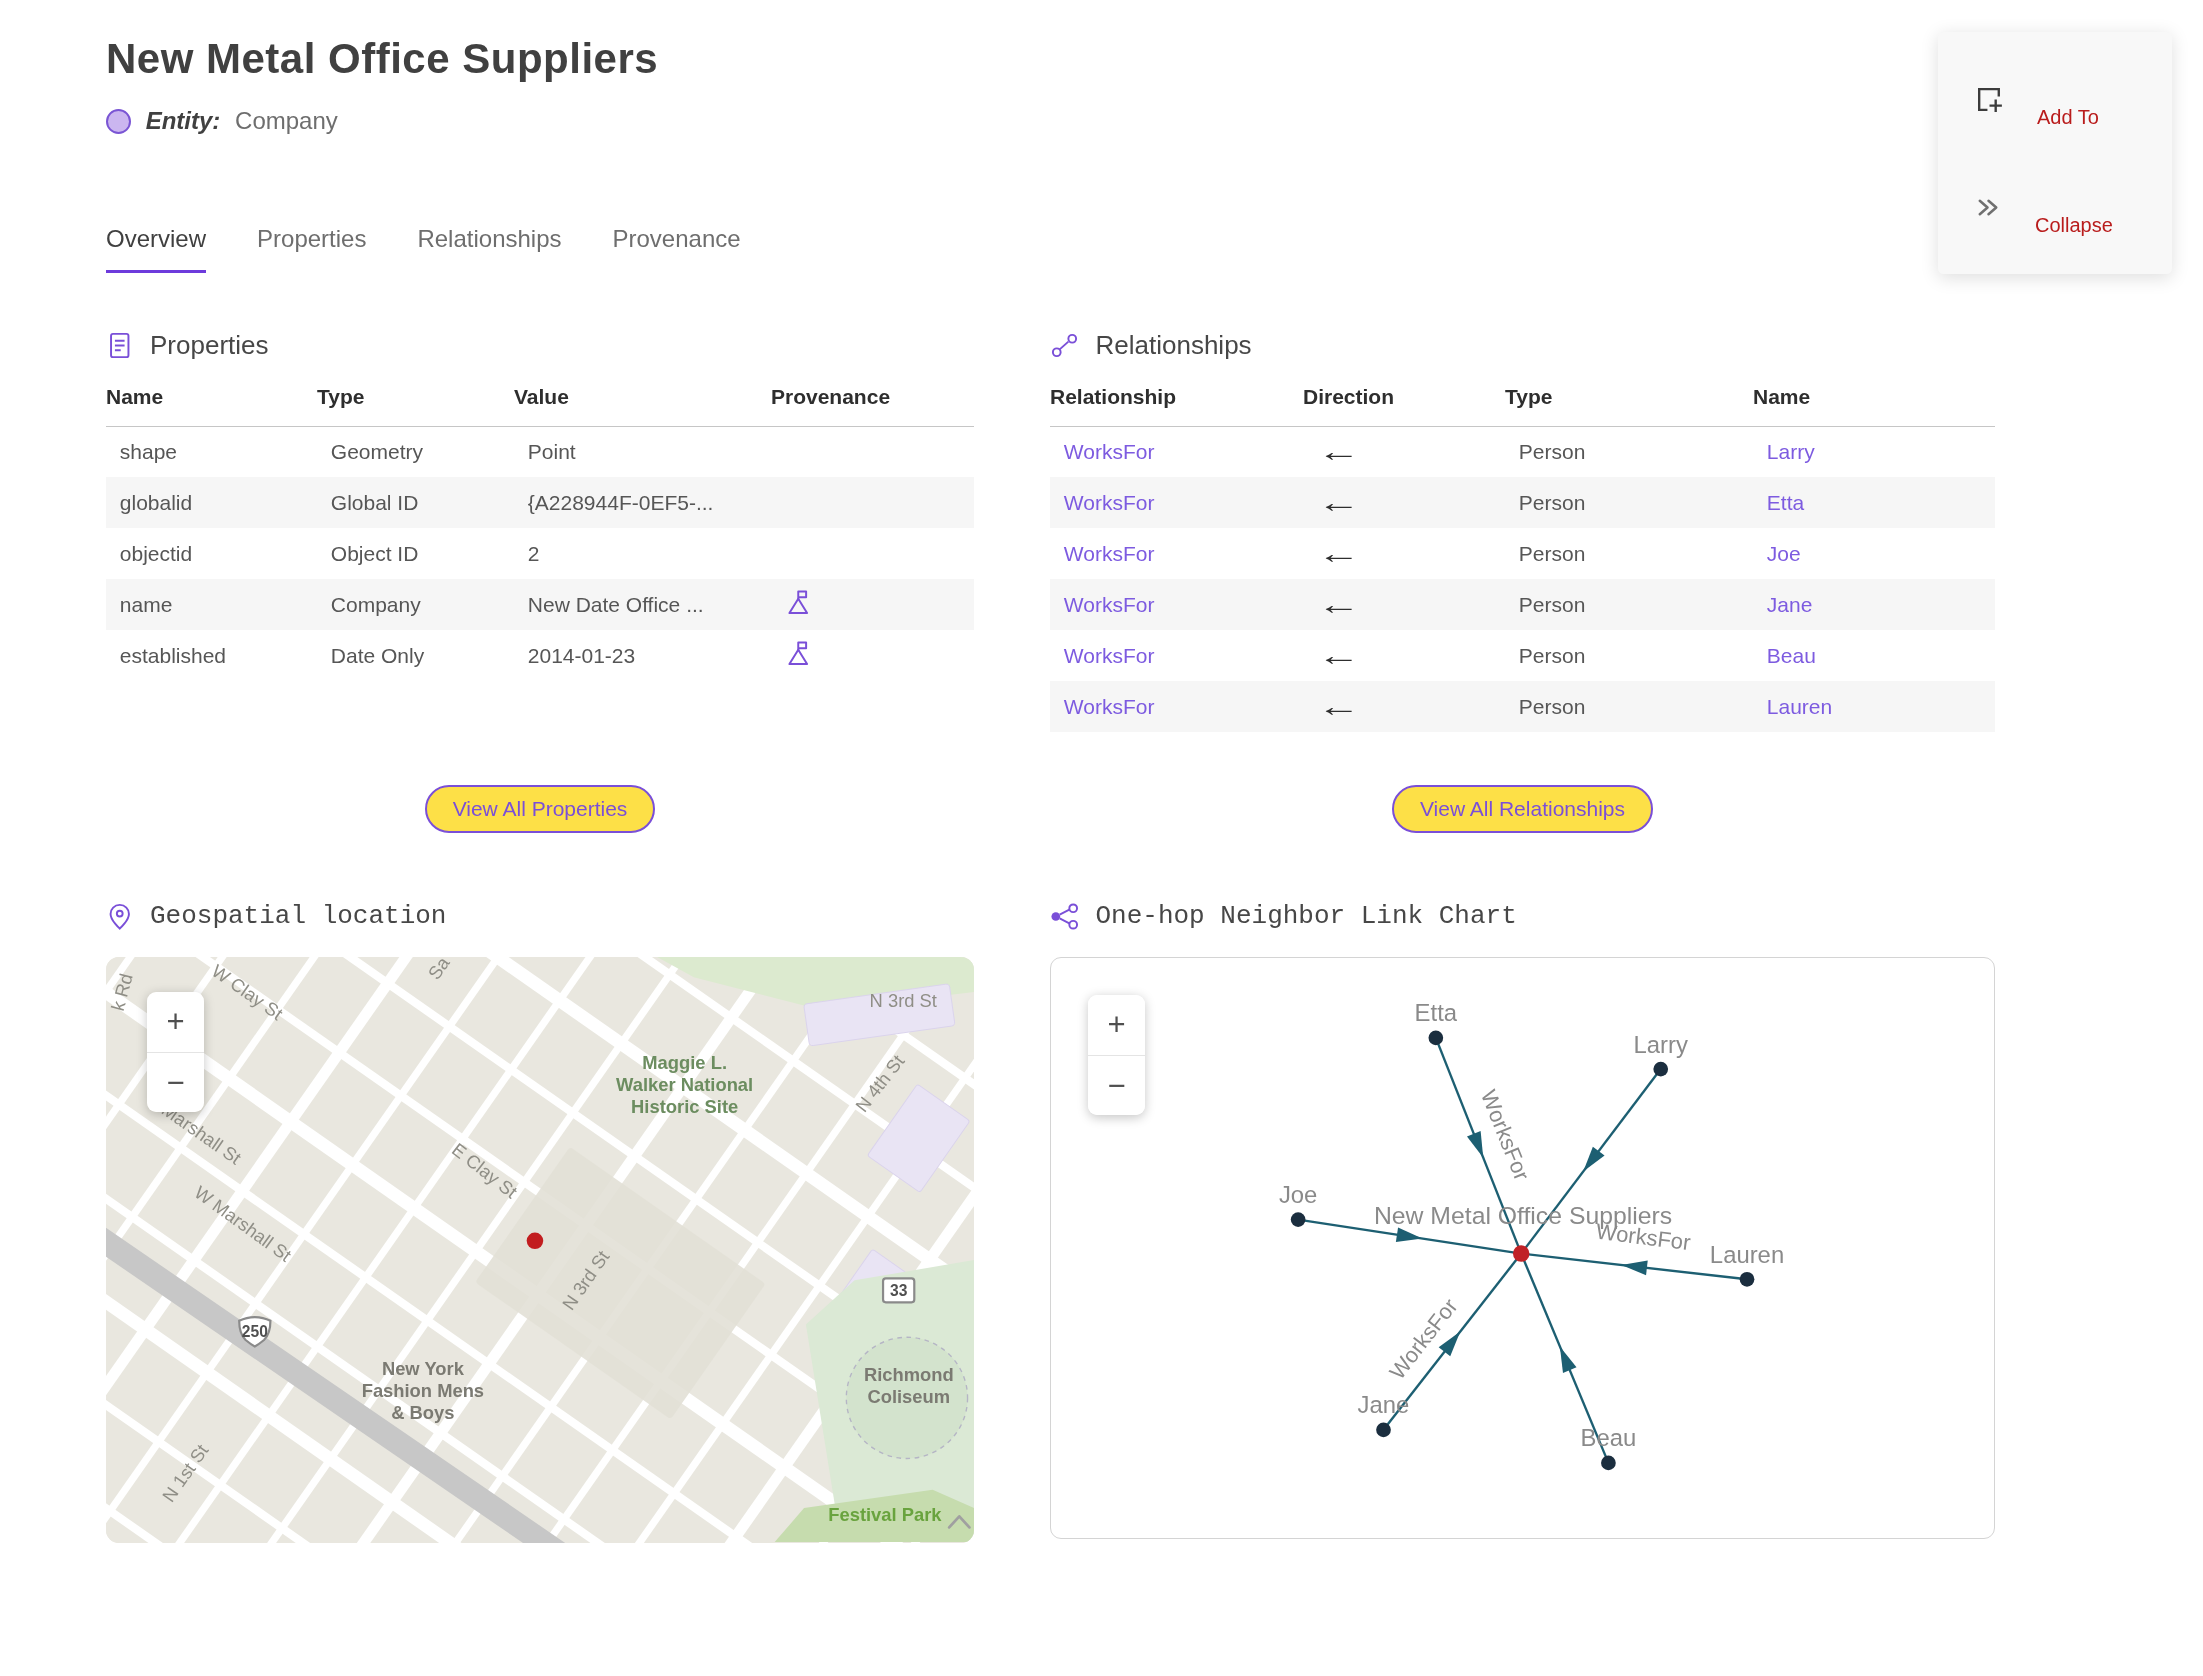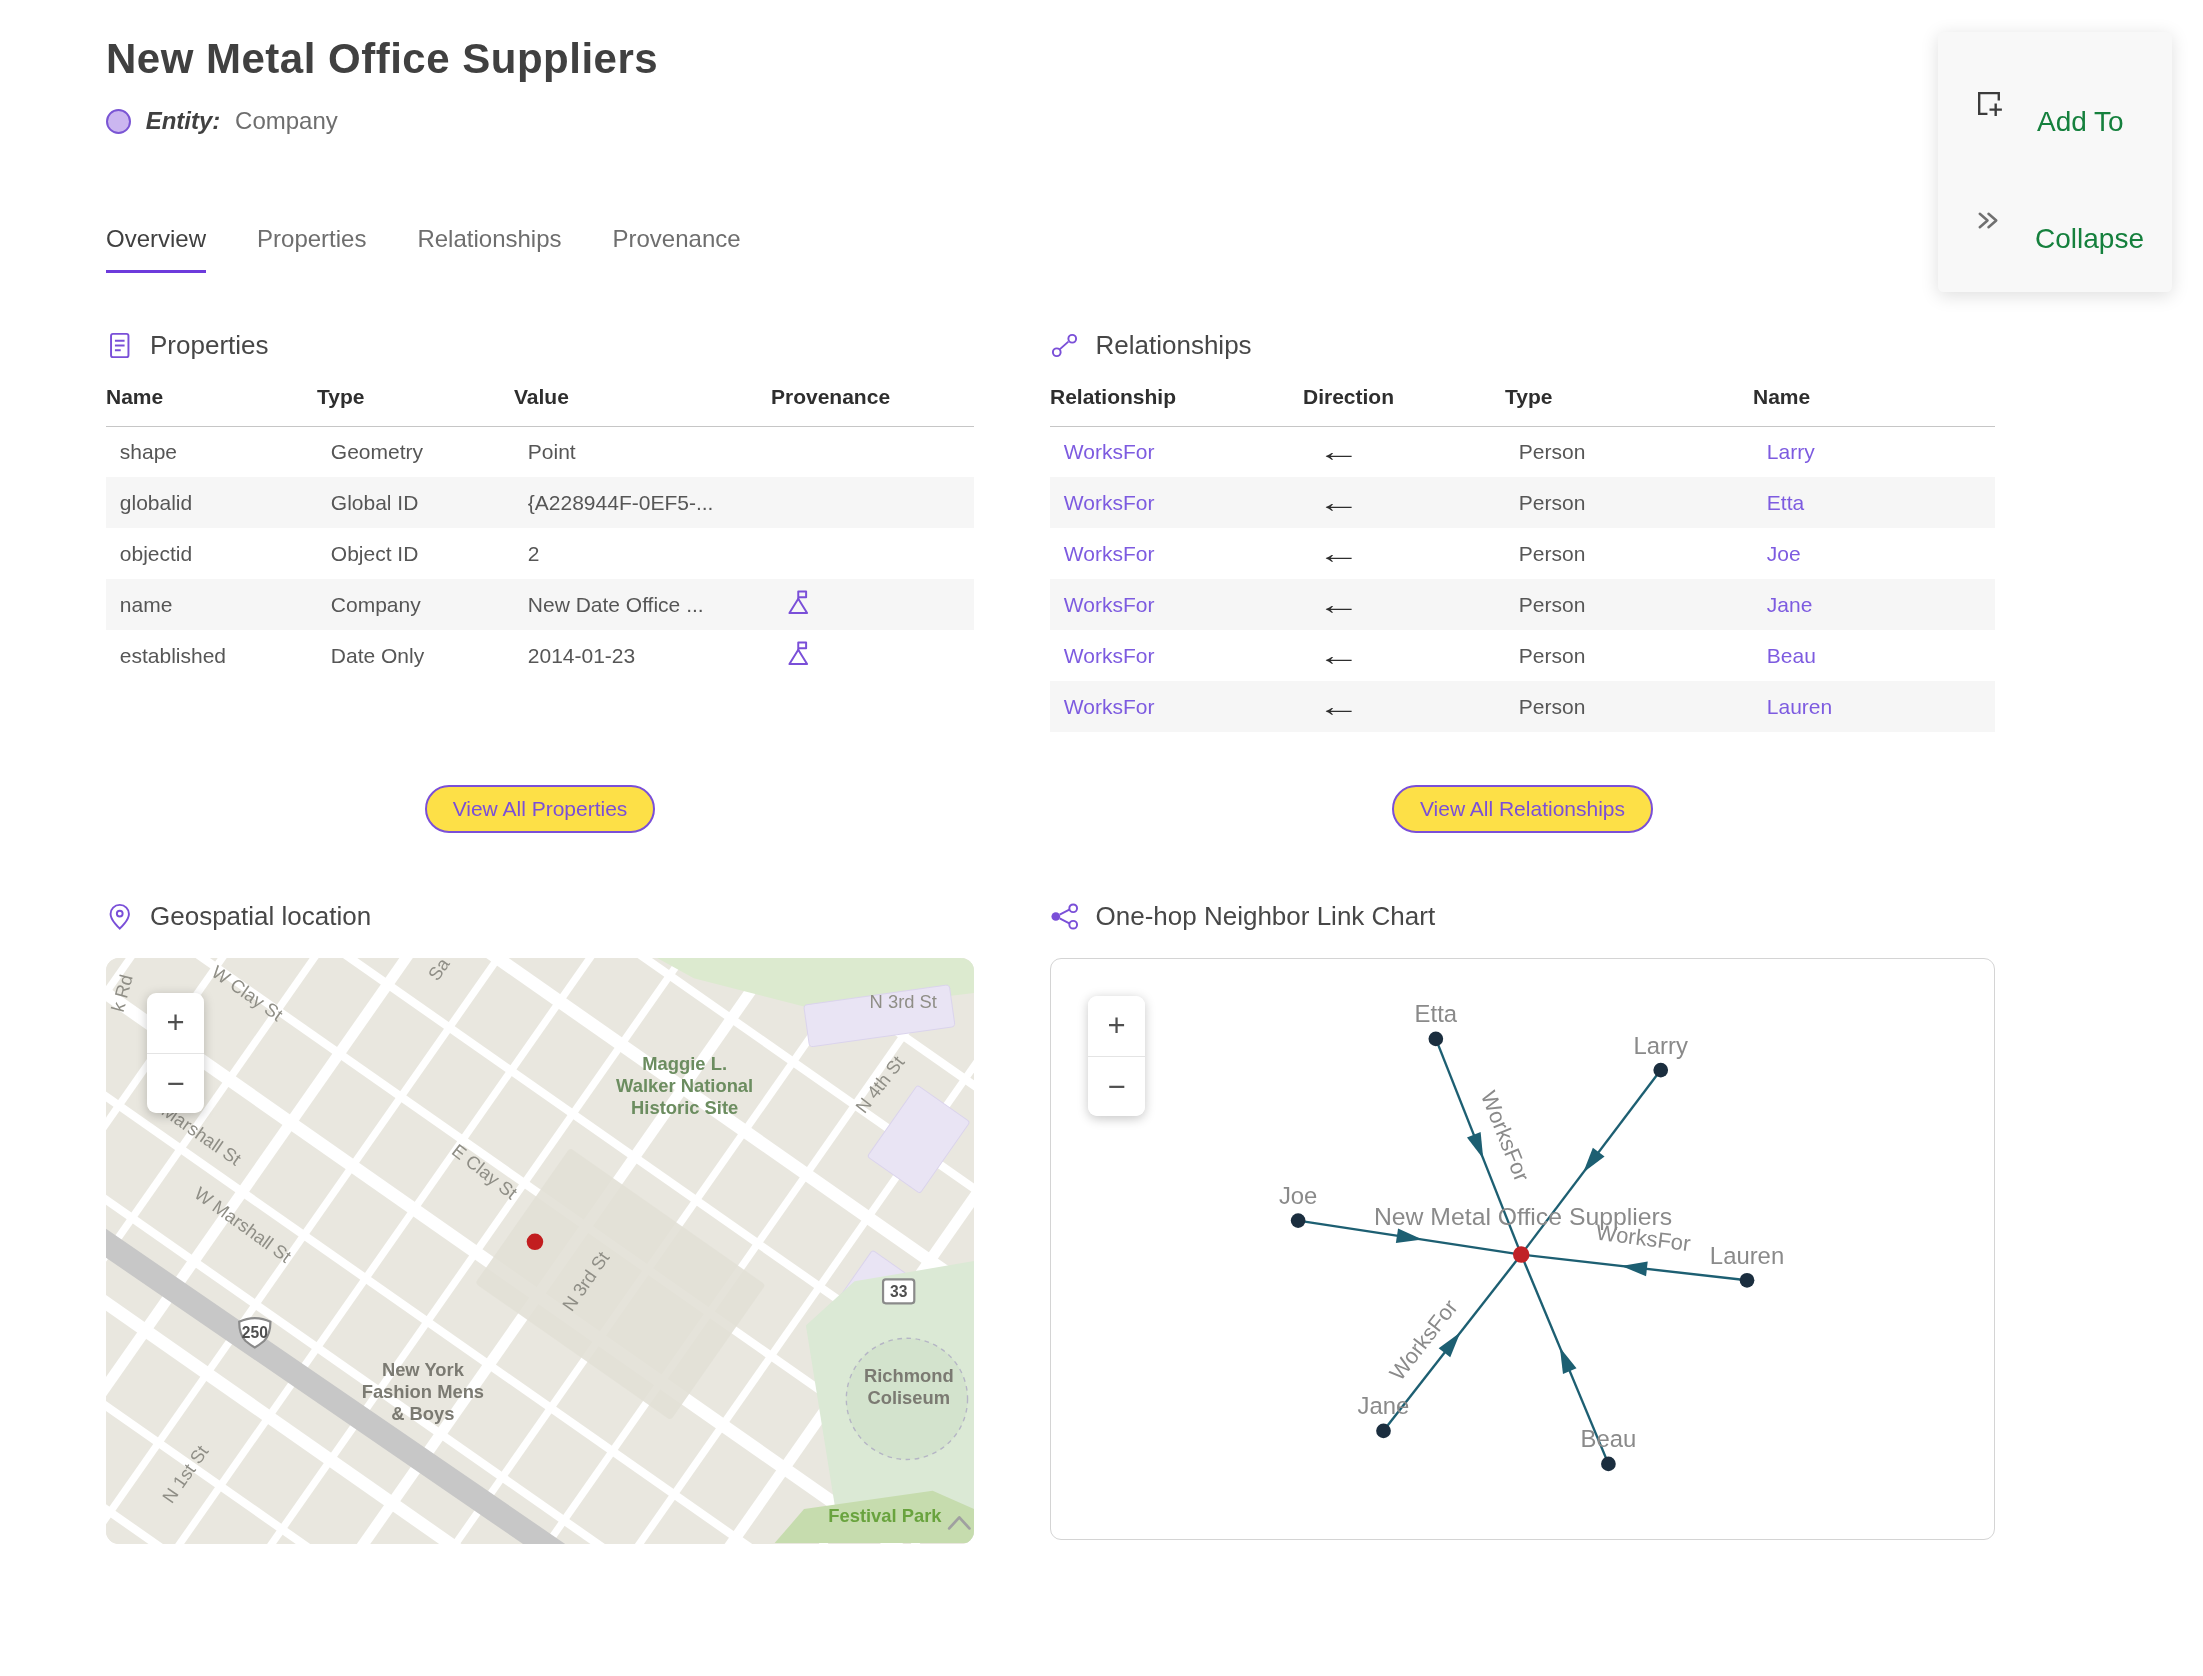--- a/index.html
+++ b/index.html
@@ -11,39 +11,39 @@
   }
   .page { padding:35px 0 0 106px; position:relative; width:2204px; height:1677px; }
 
   
   .floating-actions {
     position:absolute; right:32px; top:32px; width:234px; padding:13px 0;
     background:#f8f8f8; border-radius:5.5px; box-shadow:0 3.7px 18.4px rgba(0,0,0,.13);
     display:flex; flex-direction:column; z-index:5;
   }
   .fa-item { display:flex; align-items:center; gap:31px; padding:24px 0 24px 35px; cursor:pointer; }
-  .fa-item span { font-size:28px; color:#15803d;margin-top:37px; }
+  .fa-item span { font-size:20px; color:#b91c1c;margin-top:37px; }
   .fa-item svg { flex:0 0 auto; }
 
   h1.title { font-size:42px; font-weight:700; color:#404040; letter-spacing:0.5px; }
 
   .entity-line { display:flex; align-items:center; gap:14.7px; margin-top:24px; }
   .entity-badge { width:25px; height:25px; border-radius:50%; background:var(--badge-fill,#cbb6f0); border:2.8px solid var(--badge-border,#7a55d4); }
   .entity-label { font-size:24px; font-weight:700; color:#404040;font-style:italic; }
   .entity-type { font-size:24px; color:#6e6e6e; }
 
   .tabs { display:flex; gap:51px; margin-top:90px; margin-bottom:57px; }
   .tab { font-size:24px; color:#6e6e6e; padding-bottom:17px; border-bottom:3.7px solid transparent; cursor:pointer; }
   .tab.active { color:#404040; border-bottom-color:var(--tab-underline,#6d3bdc); }
 
   .grid { display:grid; grid-template-columns:868px 945px; column-gap:76px; align-items:start; }
 
   .sec-head { display:flex; align-items:center; gap:16.5px; margin-bottom:24px; }
   .sec-head span { font-size:26px; color:#474747; }
-  .sec-head.row4 { margin-top:68px; margin-bottom:26px; }
+  .sec-head.row4 { margin-top:68px; margin-bottom:26px;font-family:Liberation Mono, monospace; }
 
   table { border-collapse:collapse; width:100%; table-layout:fixed; }
   thead th { text-align:left; font-size:21px; font-weight:700; color:#2e2e2e; padding:0 0 16.5px 0; border-bottom:0.9px solid #c6c6c6; }
   tbody td { height:51px; font-size:21px; color:#565656; }
   tbody tr:nth-child(even) { background:#f6f6f6; }
   th, td { padding-left:13.8px; overflow:hidden; white-space:nowrap; }
   .link { color:var(--link,#7d5be0); cursor:pointer; }
   .dir-arrow { display:inline-block; font-size:29px; color:#2e2e2e; transform:scaleX(1.5); transform-origin:left center; }
 
   .btn-row { display:flex; justify-content:center; margin-top:53px; }

